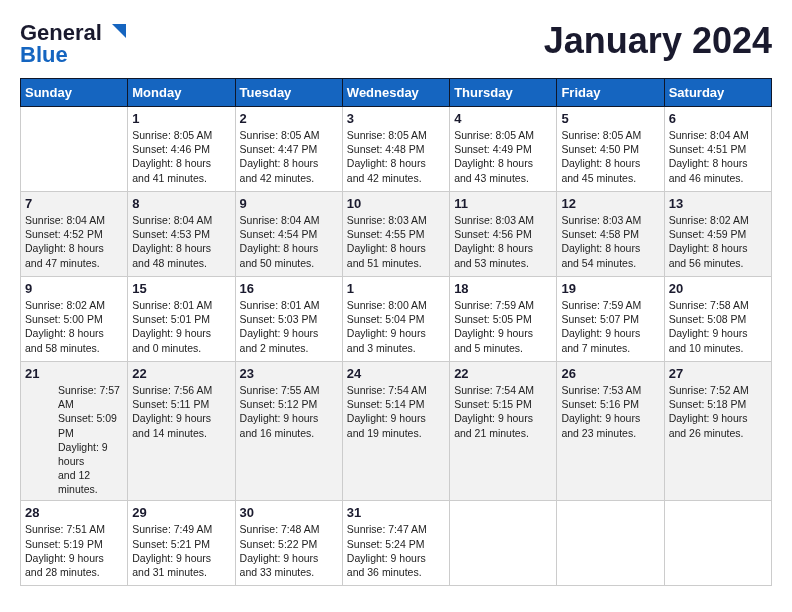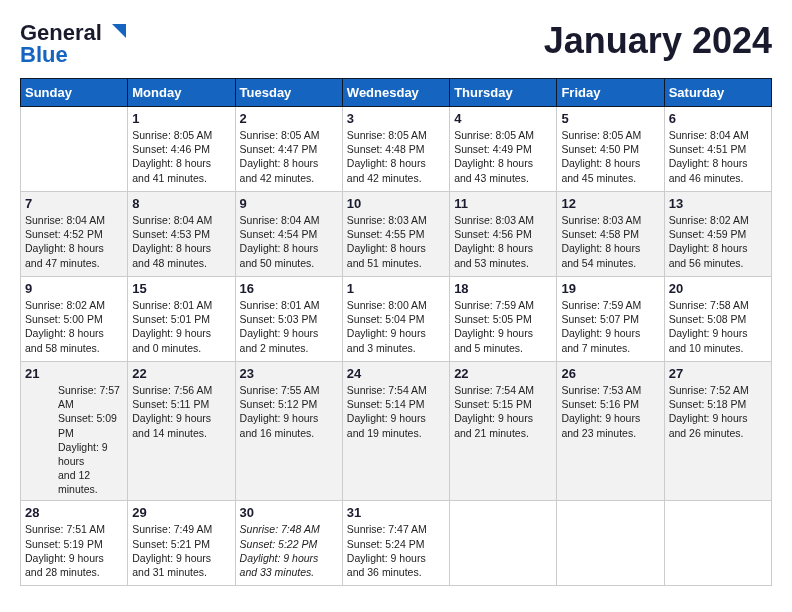--- a/index.html
+++ b/index.html
@@ -321,21 +321,21 @@
         </td>
         <td>
           <div class="day-number">29</div>
           <div class="cell-info" style="white-space: pre-line;">Sunrise: 7:49 AM
 Sunset: 5:21 PM
 Daylight: 9 hours
 and 31 minutes.</div>
         </td>
         <td>
           <div class="day-number">30</div>
-          <div class="cell-info" style="white-space: pre-line; font-style: italic;">Sunrise: 7:48 AM
+          <div class="cell-info" style="white-space: pre-line;">Sunrise: 7:48 AM
 Sunset: 5:22 PM
 Daylight: 9 hours
 and 33 minutes.</div>
         </td>
         <td>
           <div class="day-number">31</div>
           <div class="cell-info" style="white-space: pre-line;">Sunrise: 7:47 AM
 Sunset: 5:24 PM
 Daylight: 9 hours
 and 36 minutes.</div>

